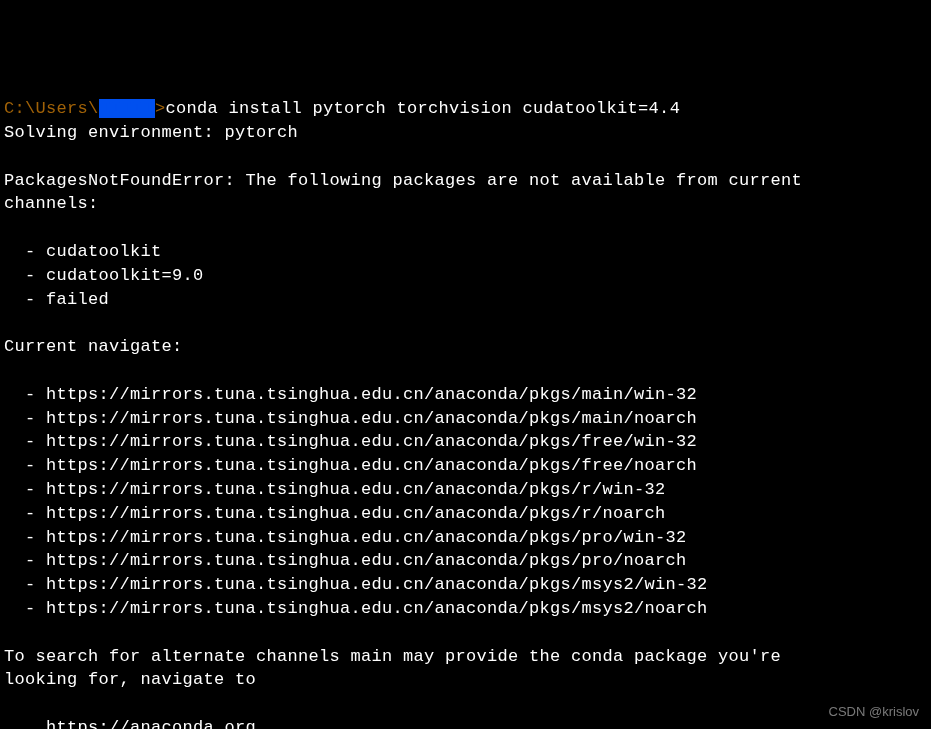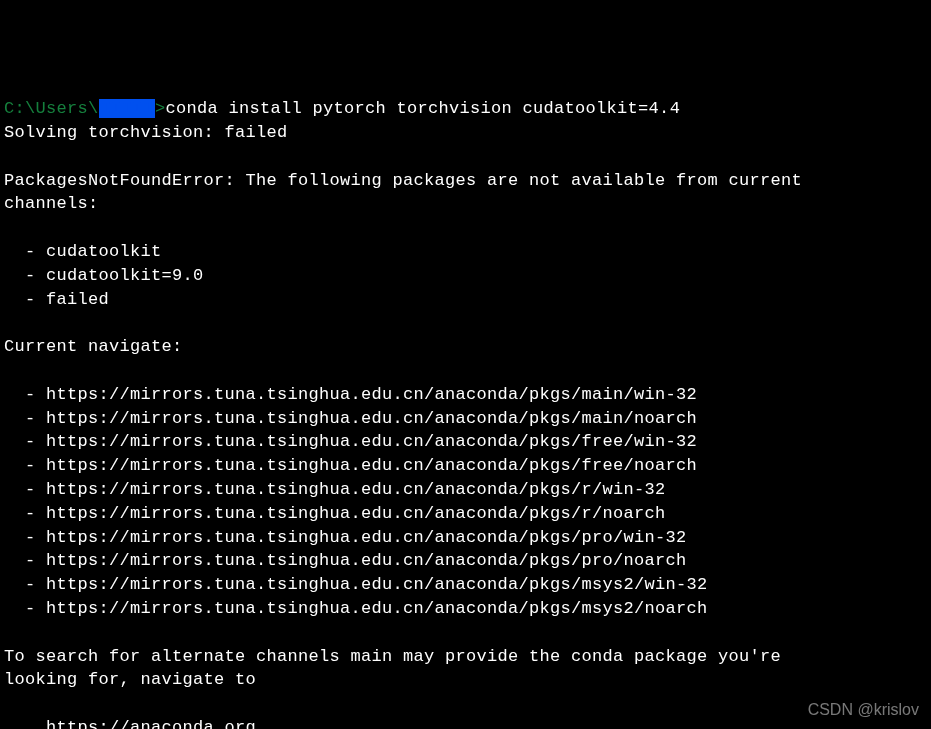--- a/index.html
+++ b/index.html
@@ -17,44 +17,44 @@
       height: 729px;
       padding: 2px 4px;
       white-space: pre;
       overflow: hidden;
       position: relative;
     }
     .terminal {
       letter-spacing: 0.3px;
     }
     .prompt-path {
-      color: #15803d;
+      color: #a16207;
     }
     .redacted {
       background-color: #0050ef;
       color: #0050ef;
       padding: 0 2px;
     }
     .watermark {
       position: absolute;
       bottom: 8px;
       right: 12px;
       color: rgba(200, 200, 200, 0.6);
       font-family: Arial, sans-serif;
-      font-size: 16px;
+      font-size: 13px;
       font-weight: 400;
     }
   </style>
 </head>
 <body>
 
 
 
 <div class="terminal"><span><span class="prompt-path">C:\Users\</span><span class="redacted">IIIII</span><span class="prompt-path">&gt;</span><span>conda install pytorch torchvision cudatoolkit=4.4</span></span>
-<span>Solving torchvision: failed</span>
+<span>Solving environment: pytorch</span>
 
 <span>PackagesNotFoundError: The following packages are not available from current</span>
 <span>channels:</span>
 
   - <span>cudatoolkit</span>
   - <span>cudatoolkit=9.0</span>
   - <span>failed</span>
 
 <span>Current navigate:</span>
 

